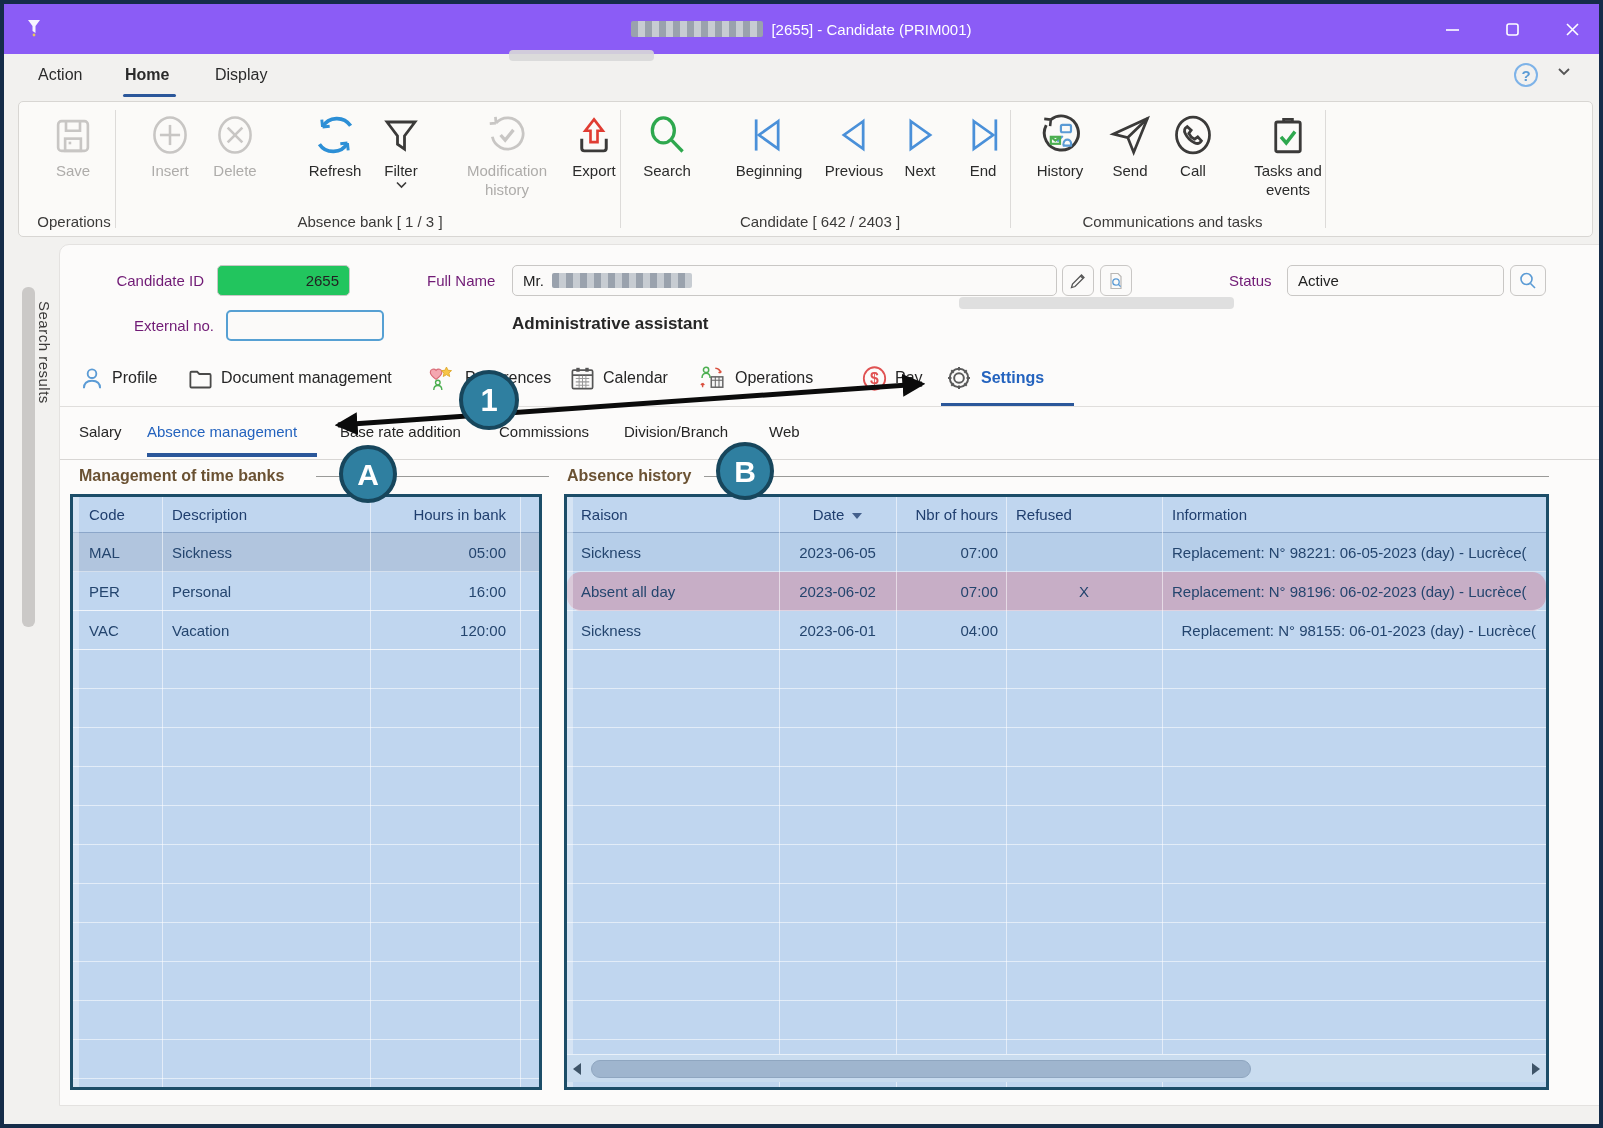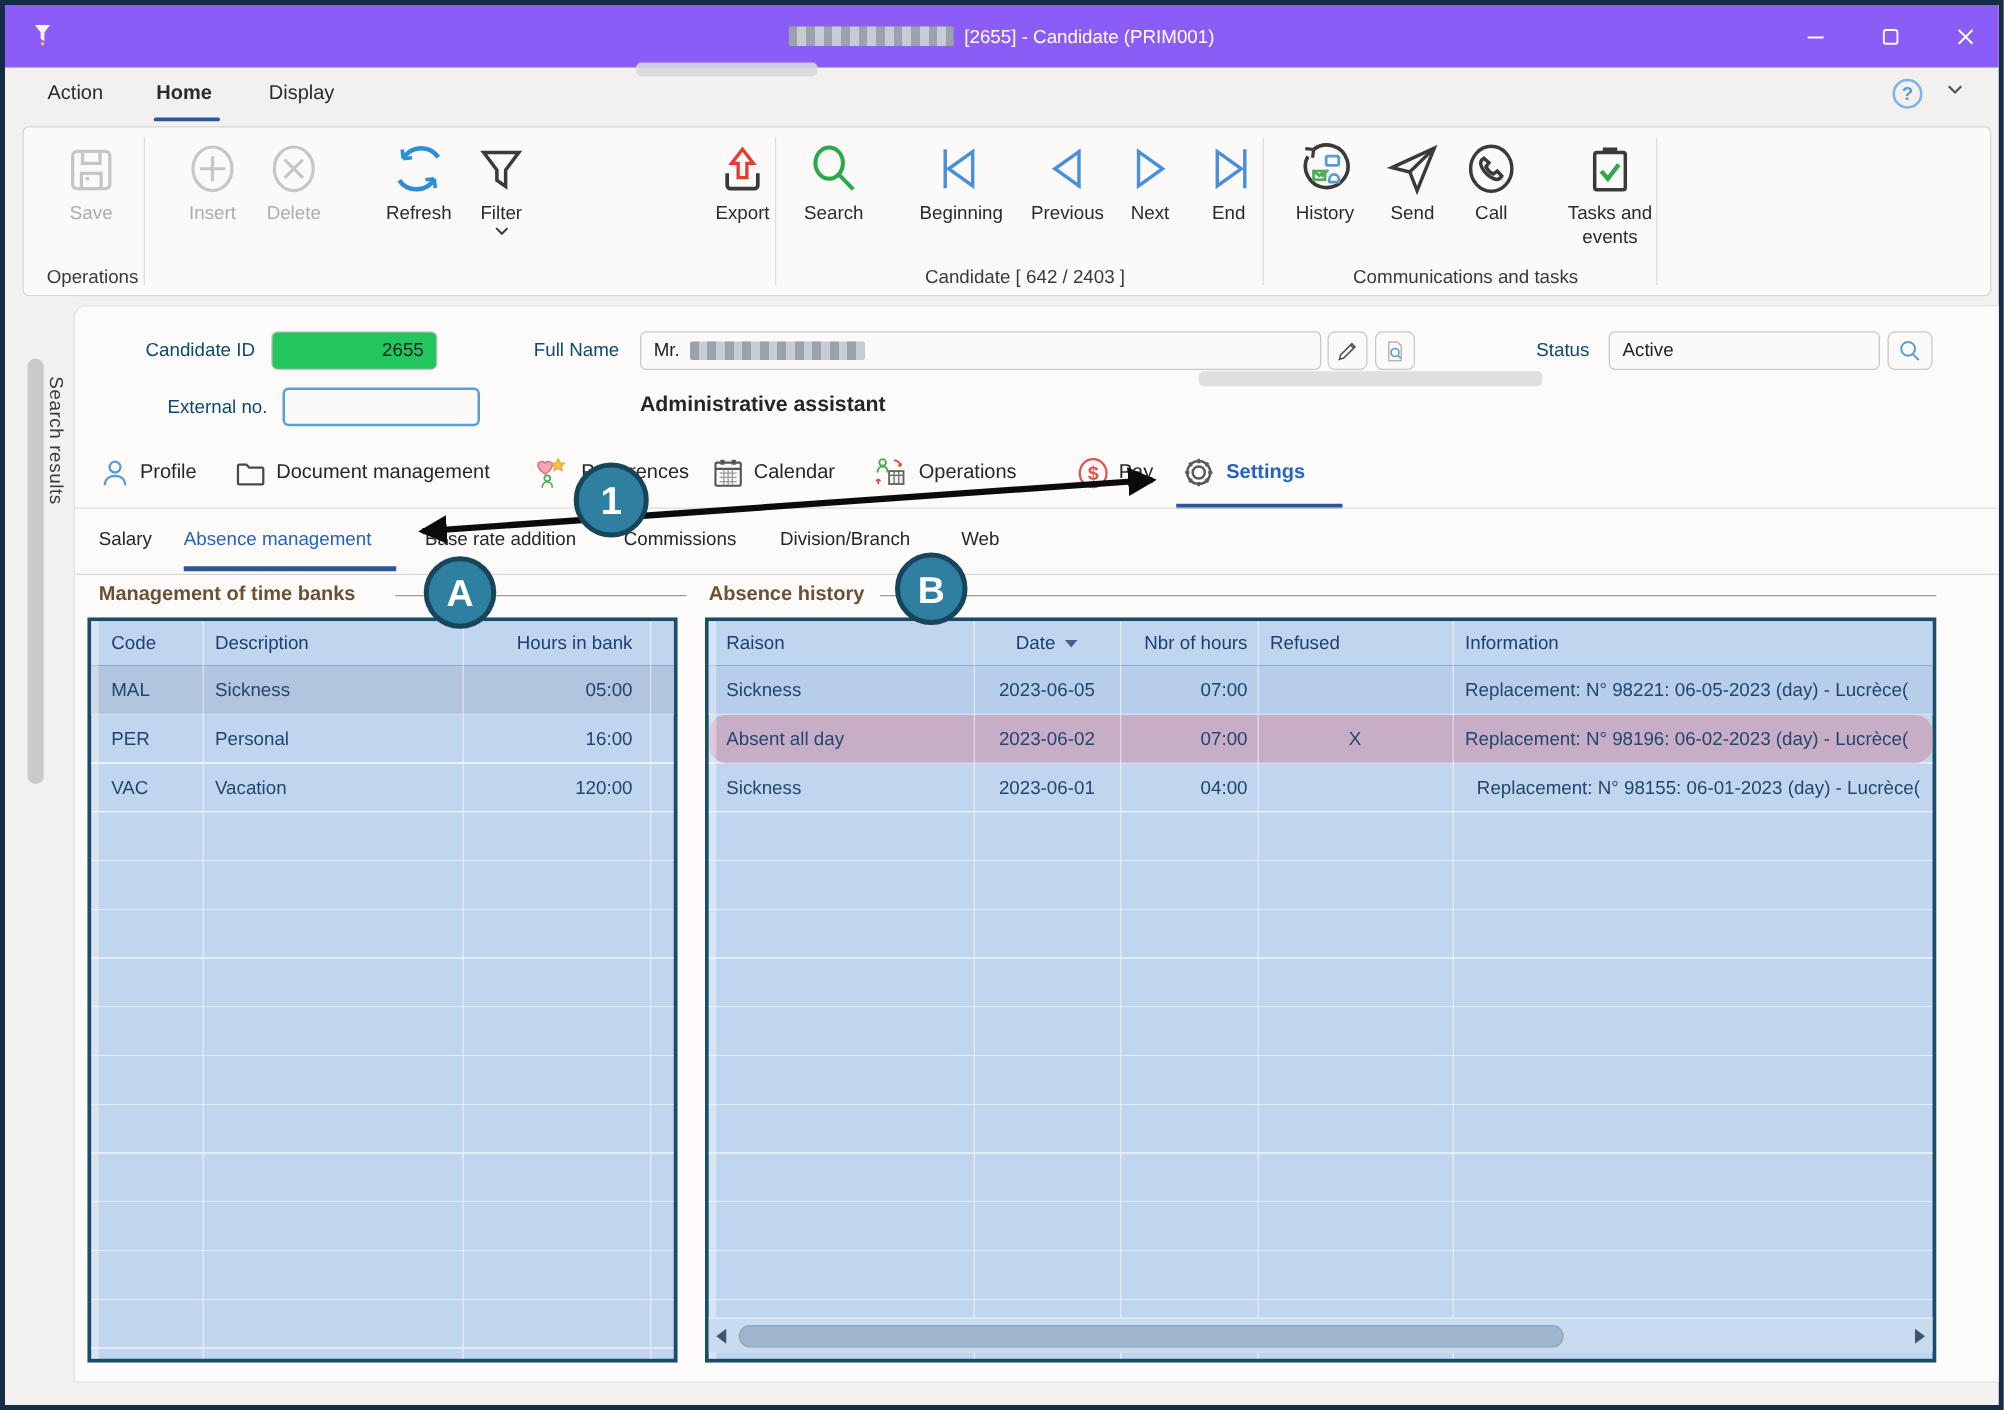--- a/index.html
+++ b/index.html
@@ -33,21 +33,21 @@
   .rbtn .ricon{height:54px;display:flex;align-items:flex-end;justify-content:center;padding-bottom:4px;}
   .rbtn.disabled{color:#AEACAA;}
   .rgroup-label{position:absolute;bottom:6px;text-align:center;color:#3B3A39;font-size:15px;}
   .chev{font-size:12px;color:#3B3A39;line-height:10px;}
   
   .card{position:absolute;left:55px;top:240px;width:1544px;height:862px;background:#FCFBFA;border:1px solid #E4E2E0;border-top-left-radius:10px;}
   .sidebar{position:absolute;left:4px;top:233px;width:51px;bottom:0;background:#F2F1EF;}
   .side-handle{position:absolute;left:14px;top:50px;width:13px;height:340px;background:#CBC9C7;border-radius:6px;}
   .side-label{position:absolute;left:28px;top:64px;writing-mode:vertical-rl;font-size:15px;color:#3B3A39;letter-spacing:.5px;}
   
-  .flabel{position:absolute;font-size:15px;color:#0c4a6e;}
+  .flabel{position:absolute;font-size:15px;color:#701a75;}
   .field{position:absolute;height:31px;border:1px solid #C9C7C5;border-radius:5px;background:#FBFAF9;font-size:15px;color:#222;display:flex;align-items:center;padding:0 10px;}
   .field.readonly{background:#22c55e;justify-content:flex-end;}
   .field.focused{border:2px solid #56A0D3;}
   .sq-btn{position:absolute;height:31px;border:1px solid #C9C7C5;border-radius:6px;background:#FBFAF9;display:flex;align-items:center;justify-content:center;}
   .job-title{position:absolute;font-size:17px;font-weight:bold;color:#262626;}
   .redact.name{width:140px;height:15px;}
   
   .tab{position:absolute;top:352px;height:44px;display:flex;align-items:center;gap:7px;font-size:16px;color:#262626;cursor:default;}
   .tab.active{color:#2463BE;font-weight:600;}
   .tab-underline{position:absolute;height:4px;background:#2B579A;}
@@ -179,29 +179,40 @@
       <div class="ricon">
         <svg width="42" height="42" viewBox="0 0 24 24" fill="none" stroke="#3B3A39" stroke-width="1.6">
             <path d="M4 4 h16 l-6 8 v7.5 l-4 -2.8 v-4.7 z"></path>
           </svg>
       </div>
       <div class="rlabel">Filter</div>
       <div class="chev"><svg width="11" height="8">
             <path d="M1 1.5 L5.5 6 L10 1.5" fill="none" stroke="#3B3A39" stroke-width="1.6"></path>
           </svg></div>
     </div>
+    <div class="rbtn disabled" style="left:425px;width:126px;">
+      <div class="ricon">
+        <svg width="44" height="44" viewBox="0 0 24 24" fill="none" stroke="#C8C6C4" stroke-width="1.5">
+            <path d="M6 5.5 A 8.5 8.5 0 1 1 4 13"></path>
+            <path d="M6 5.5 l-0.3 -3.4 M6 5.5 l-3.4 0.3"></path>
+            <path d="M8.5 12 l2.5 2.8 4.5 -5.6" stroke-width="1.8"></path>
+          </svg>
+      </div>
+      <div class="rlabel">Modification history</div>
+    </div>
     <div class="rbtn" style="left:544px;width:62px;">
       <div class="ricon">
         <svg width="42" height="42" viewBox="0 0 24 24" fill="none">
             <path d="M12 2.5 l5 6.5 h-3 v6.5 h-4 v-6.5 h-3 z" stroke="#E03C32" stroke-width="1.5"></path>
             <path d="M5 13.5 v5.5 a1.5 1.5 0 0 0 1.5 1.5 h11 a1.5 1.5 0 0 0 1.5 -1.5 v-5.5" stroke="#3B3A39" stroke-width="1.7"></path>
           </svg>
       </div>
       <div class="rlabel">Export</div>
     </div>
+    <div class="rgroup-label" style="left:106px;width:490px;">Absence bank [ 1 / 3 ]</div>
 
     <div class="rbtn" style="left:613px;width:70px;">
       <div class="ricon">
         <svg width="44" height="44" viewBox="0 0 24 24" fill="none" stroke="#2EA84E" stroke-width="1.8">
             <ellipse cx="10" cy="9.5" rx="6" ry="6.8"></ellipse>
             <line x1="14.5" y1="14.8" x2="20.5" y2="21"></line>
           </svg>
       </div>
       <div class="rlabel">Search</div>
     </div>

